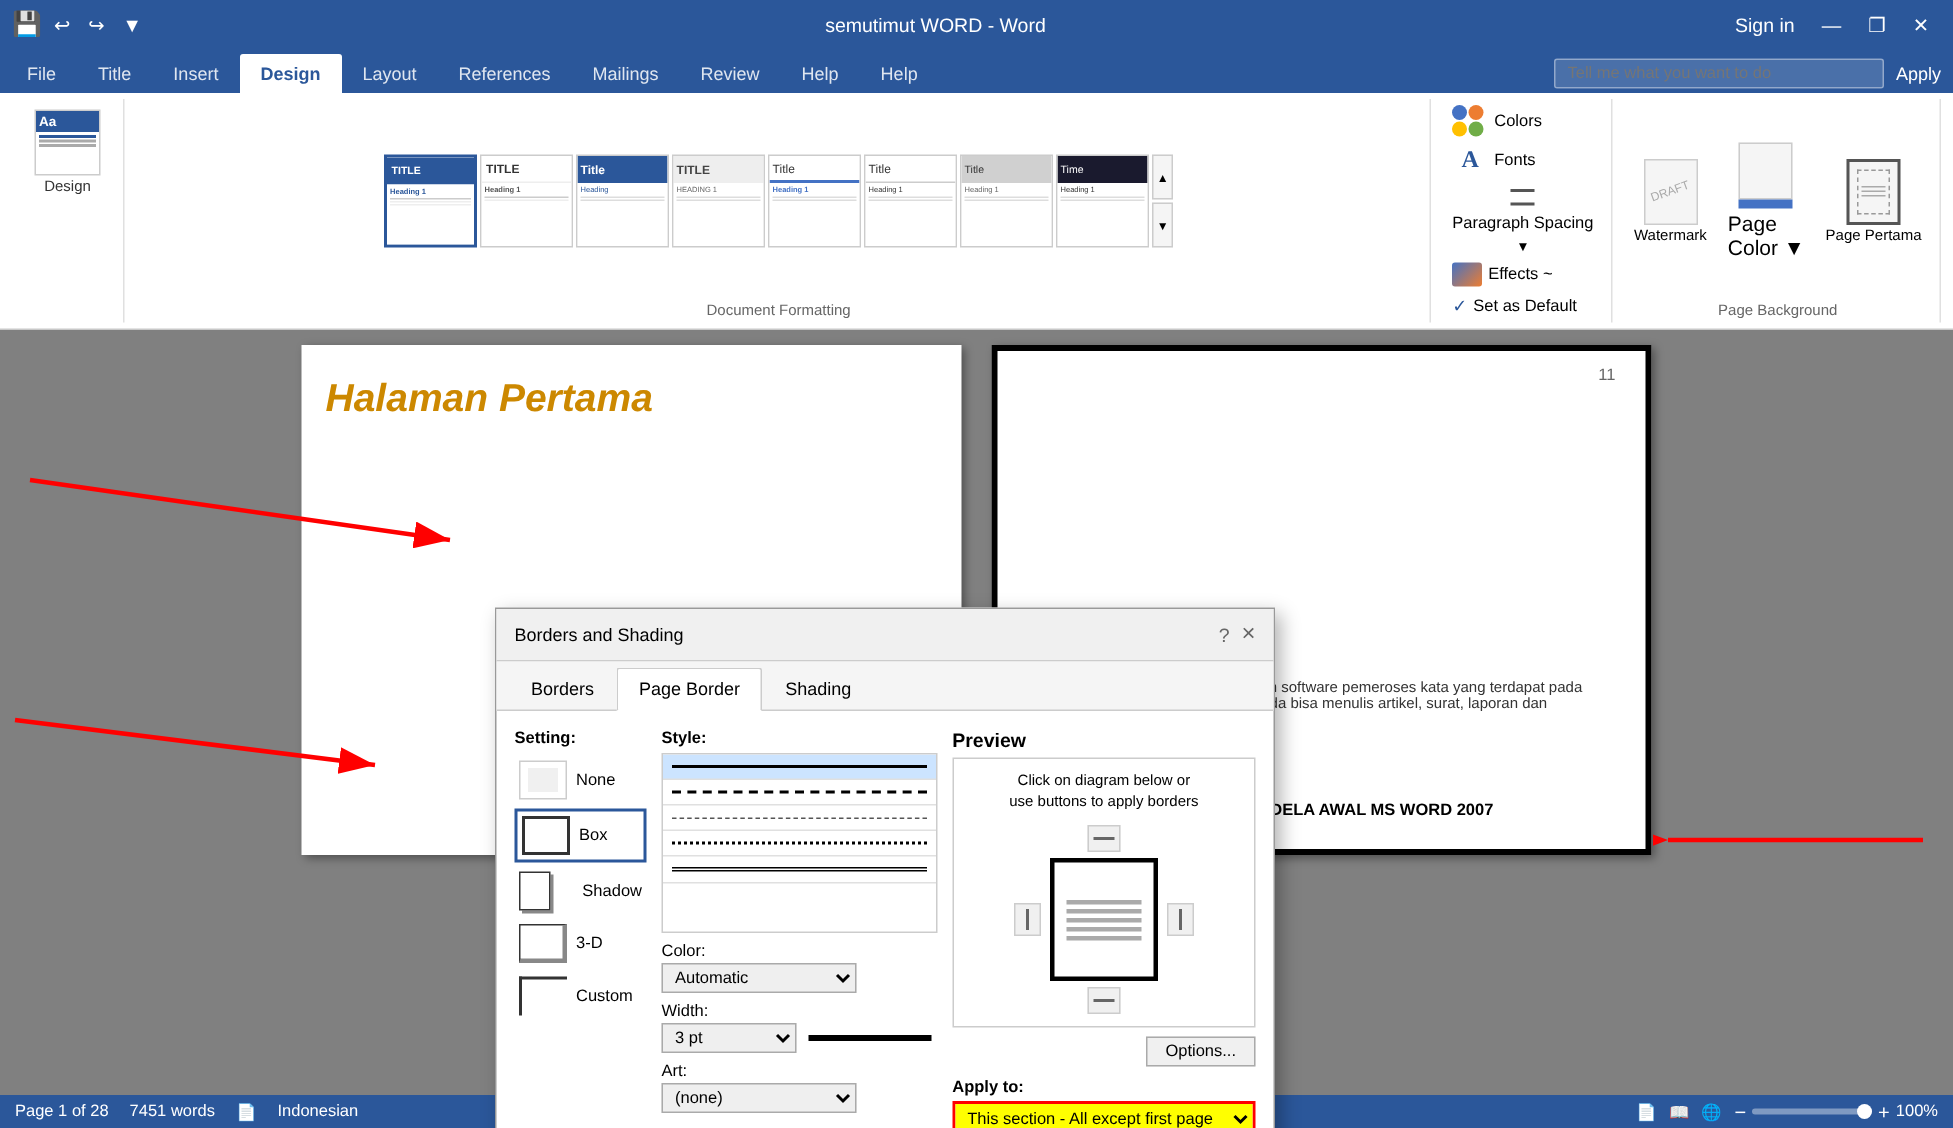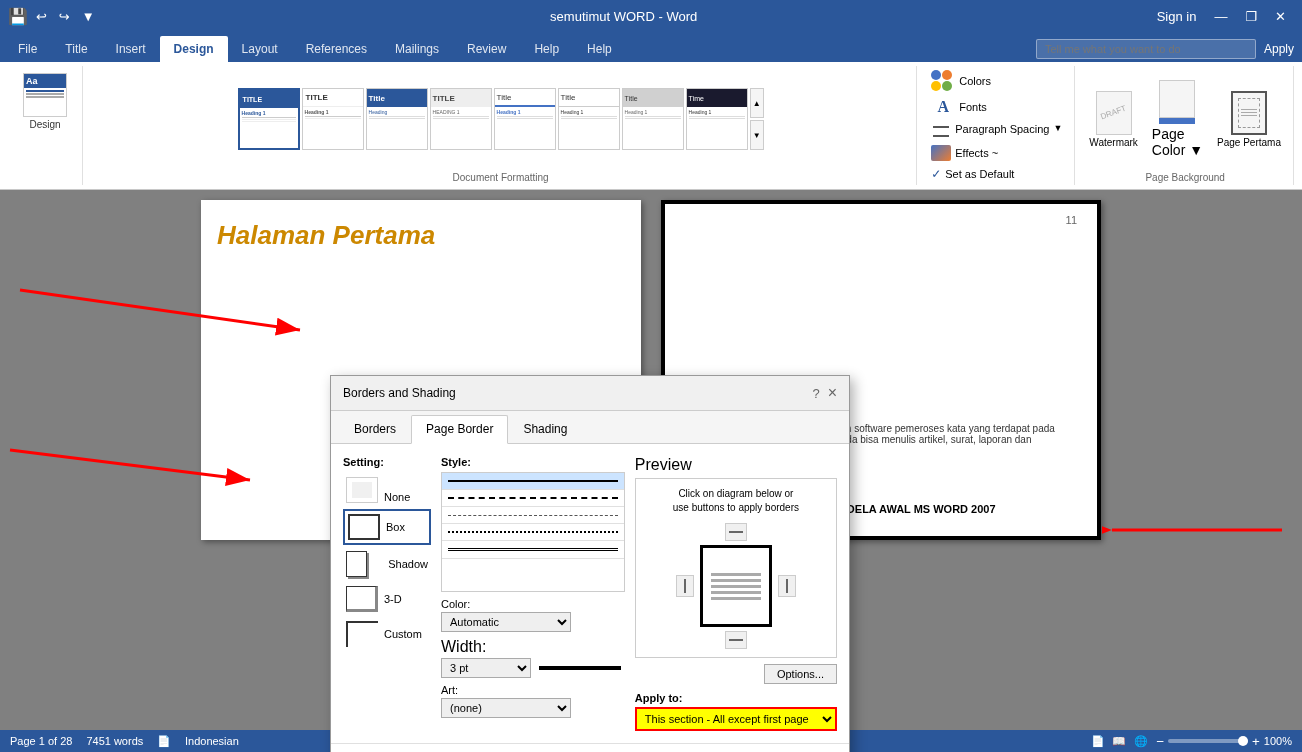--- a/index.html
+++ b/index.html
@@ -214,21 +214,21 @@
             <div style="width:10px; height:10px; background:#70ad47; border-radius:50%;"></div>
           </div>
           <span style="font-size:11px;">Colors</span>
         </div>
 
         <div style="display:flex; align-items:center; gap:4px; cursor:pointer; padding:2px 4px;">
           <div style="width:24px; height:20px; display:flex; align-items:center; justify-content:center; font-size:16px; font-weight:bold; color:#2b579a; font-family:serif;">A</div>
           <span style="font-size:11px;">Fonts</span>
         </div>
 
-        <div style="display:flex; gap:4px; cursor:pointer; padding:2px 4px;">
+        <div style="display:flex; align-items:center; gap:4px; cursor:pointer; padding:2px 4px;flex-direction:column;">
           <div style="width:20px; height:16px; display:flex; flex-direction:column; gap:2px; align-items:center; justify-content:center;">
             <div style="height:2px; width:16px; background:#555;"></div>
             <div style="height:3px;"></div>
             <div style="height:2px; width:16px; background:#555;"></div>
           </div>
           <span style="font-size:11px;">Paragraph Spacing</span>
           <span style="font-size:9px;">▼</span>
         </div>
 
         <div style="display:flex; align-items:center; gap:4px; cursor:pointer; padding:2px 4px;">
@@ -342,21 +342,21 @@
       <div class="dialog-tab active">Page Border</div>
       <div class="dialog-tab">Shading</div>
     </div>
 
     <div class="dialog-body">
       <div style="display:flex; gap:10px;">
 
         <div style="width:88px;">
           <div style="font-size:11px; font-weight:bold; margin-bottom:6px;">Setting:</div>
 
-          <div style="display:flex; align-items:flex-end; gap:6px; padding:3px; margin-bottom:3px; cursor:pointer;">
+          <div style="display:flex; align-items:center; gap:6px; padding:3px; margin-bottom:3px; cursor:pointer;">
             <div style="width:32px; height:26px; border:1px solid #ccc; background:white; display:flex; align-items:center; justify-content:center;">
               <div style="width:20px; height:16px; background:#f0f0f0;"></div>
             </div>
             <span style="font-size:11px;">None</span>
           </div>
 
           <div style="display:flex; align-items:center; gap:6px; padding:3px; margin-bottom:3px; cursor:pointer; border:2px solid #2b579a;">
             <div style="width:32px; height:26px; border:2px solid #333; background:white;"></div>
             <span style="font-size:11px;">Box</span>
           </div>
@@ -399,39 +399,39 @@
           </div>
 
           <div style="margin-top:6px;">
             <div style="font-size:11px; margin-bottom:2px;">Color:</div>
             <select style="width:130px; padding:2px 4px; font-size:11px; border:1px solid #aaa;">
               <option>Automatic</option>
             </select>
           </div>
 
           <div style="margin-top:6px;">
-            <div style="font-size:16px; margin-bottom:2px;">Width:</div>
+            <div style="font-size:11px; margin-bottom:2px;">Width:</div>
             <div style="display:flex; align-items:center; gap:4px;">
               <select style="width:90px; padding:2px 4px; font-size:11px; border:1px solid #aaa;">
                 <option>3 pt</option>
               </select>
               <div style="flex:1; height:4px; background:#000; margin:0 4px;"></div>
             </div>
           </div>
 
           <div style="margin-top:6px;">
             <div style="font-size:11px; margin-bottom:2px;">Art:</div>
             <select style="width:130px; padding:2px 4px; font-size:11px; border:1px solid #aaa;">
               <option>(none)</option>
             </select>
           </div>
         </div>
 
         <div style="flex:1.1;">
-          <div style="font-size:16px; font-weight:normal; margin-bottom:4px;">Preview</div>
+          <div style="font-size:13px; font-weight:bold; margin-bottom:4px;">Preview</div>
           <div style="border:1px solid #ccc; padding:8px; background:white;">
             <div style="font-size:10px; text-align:center; margin-bottom:8px; line-height:1.4;">Click on diagram below or<br>use buttons to apply borders</div>
 
             <div style="display:flex; flex-direction:column; align-items:center; gap:4px;">
 
               <div style="display:flex; justify-content:center;">
                 <div style="width:22px; height:18px; border:1px solid #ccc; background:#f0f0f0; cursor:pointer; display:flex; align-items:center; justify-content:center;">
                   <div style="width:14px; height:2px; background:#666;"></div>
                 </div>
               </div>

